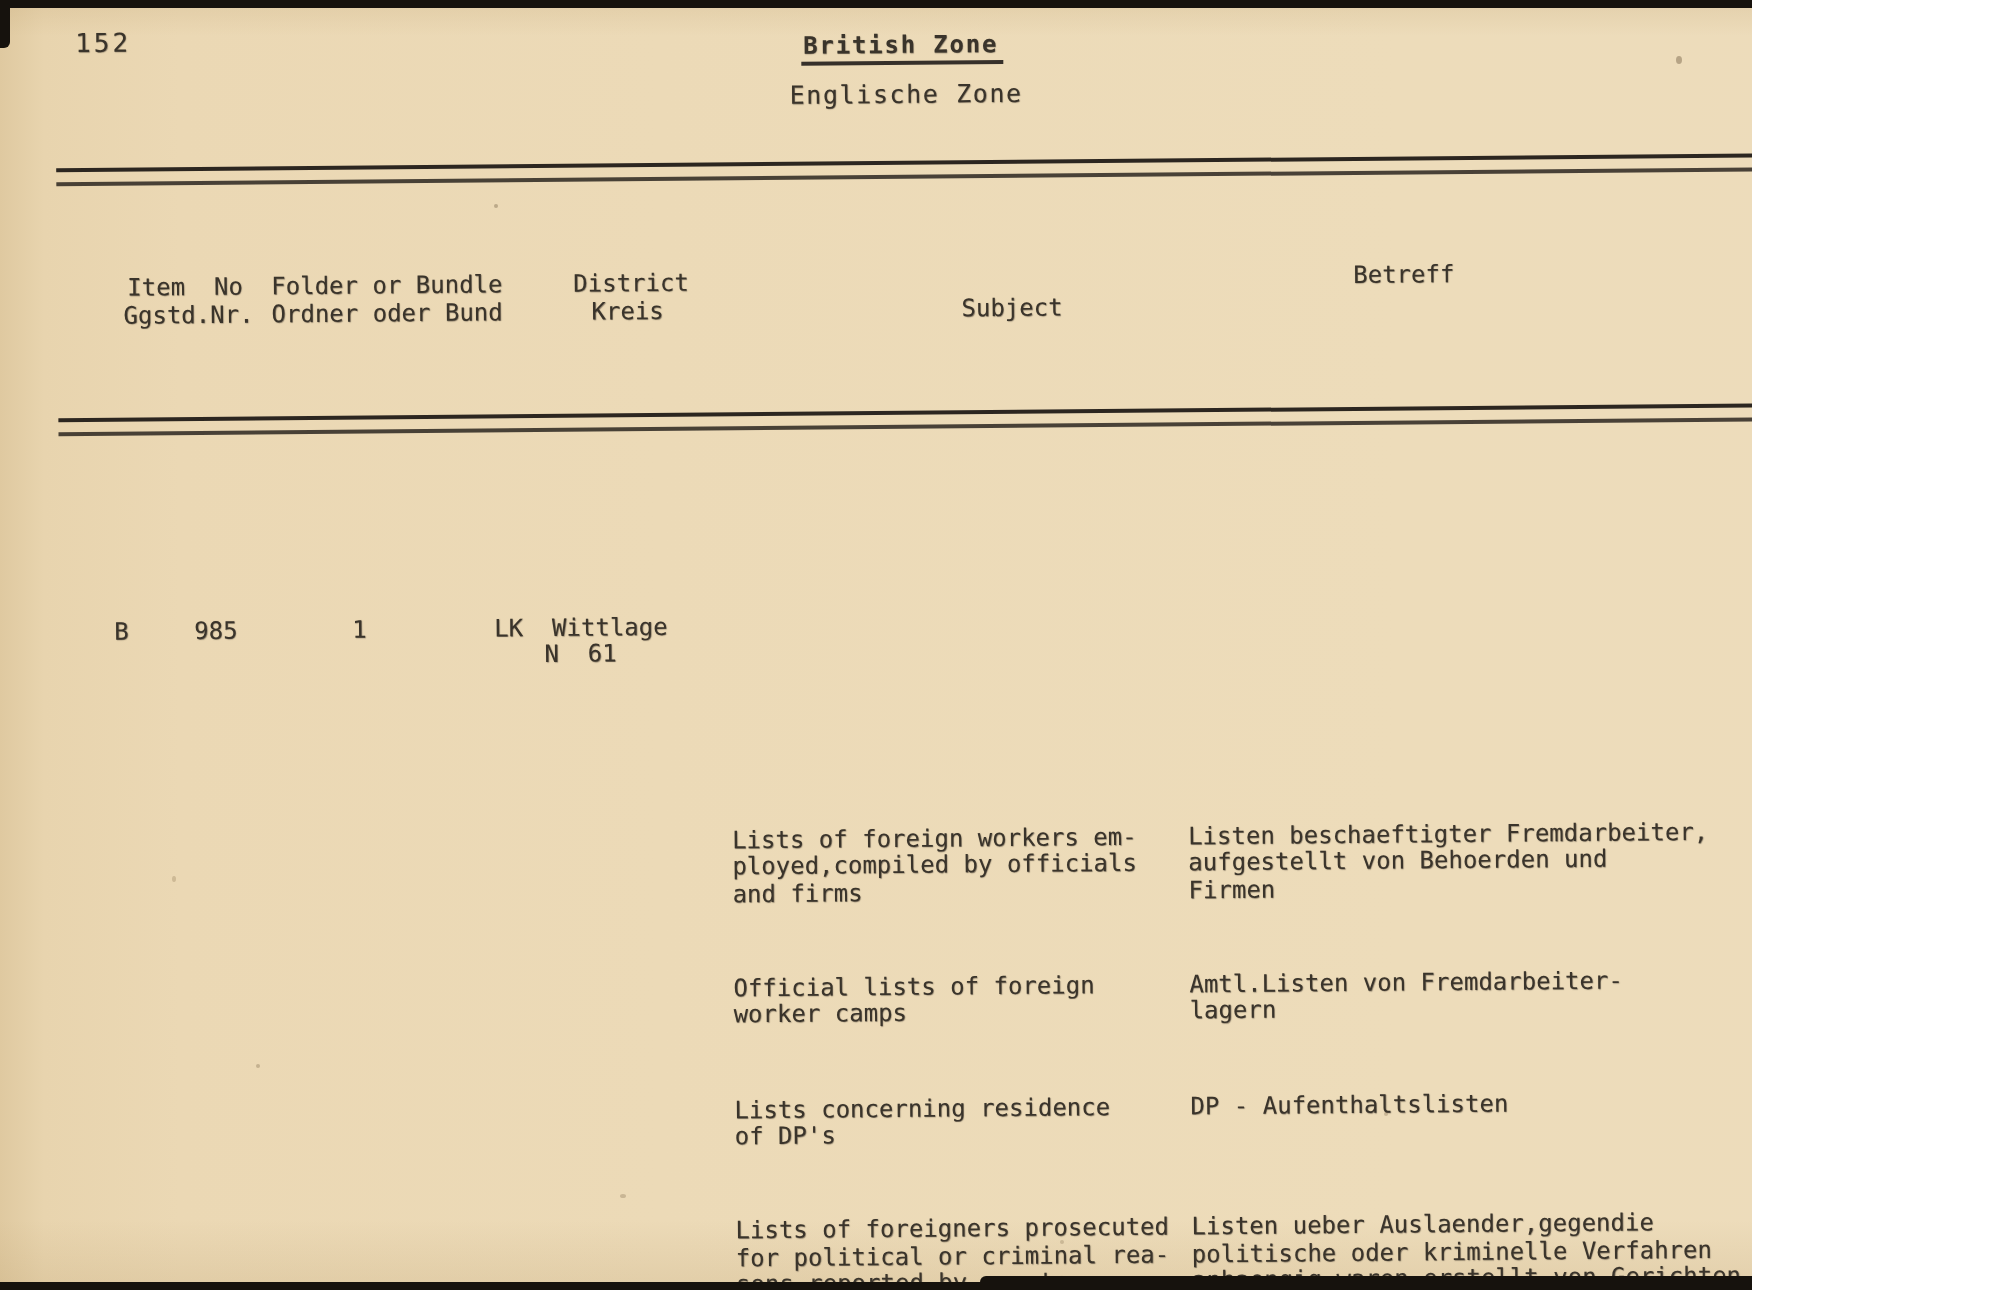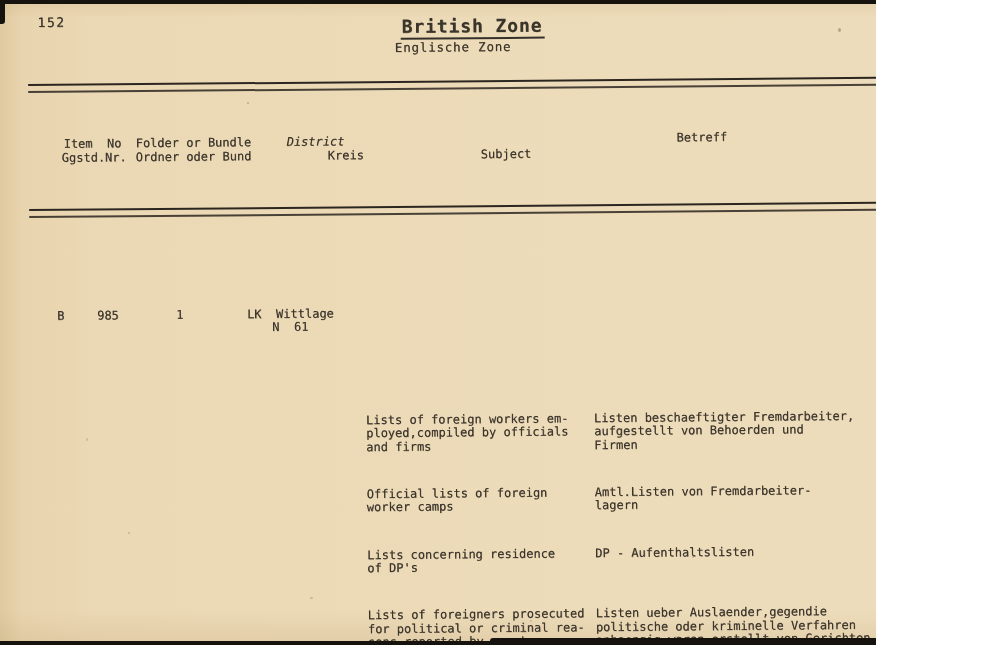--- a/index.html
+++ b/index.html
@@ -27,31 +27,31 @@
   
   .content{
     position:absolute;inset:0;
     transform:rotate(-0.5deg);
     transform-origin:500px 300px;
     text-shadow:0.3px 0.3px 0.5px rgba(56,48,38,0.55);
     white-space:pre-wrap;
   }
   .pagenum{position:absolute;left:40px;top:11px;font-size:13px;letter-spacing:1.5px;}
   .title{
-    position:absolute;left:403px;top:15px;font-size:18px;font-weight:bold;
+    position:absolute;left:403px;top:15px;font-size:12px;font-weight:bold;
     letter-spacing:0.9px;border-bottom:2px solid #36302a;padding:0 2px 1px 1px;
   }
   .subtitle{position:absolute;left:397px;top:39px;font-size:12.5px;letter-spacing:0.8px;}
   .ztable{position:absolute;left:30px;top:53px;width:917px;font-size:12px;line-height:13.4px;}
   .rule{height:5px;border-top:2px solid #2c2620;border-bottom:2px solid rgba(44,38,32,0.85);}
   .thead{position:relative;height:36px;}
   .thead span{position:absolute;display:block;}
   .h-item1{left:35px;top:5px;}   .h-item2{left:33px;top:19px;}
   .h-fold1{left:107px;top:5px;}  .h-fold2{left:107px;top:19px;}
-  .h-dist1{left:258px;top:5px;font-style:italic;}  .h-dist2{left:267px;top:19px;margin-left:32px;}
+  .h-dist1{left:258px;top:5px;}  .h-dist2{left:267px;top:19px;}
   .h-subj{left:452px;top:19px;}  .h-betr{left:648px;top:4px;}
   .tbody{padding-top:11px;}
   .trow{position:relative;}
   .cell{position:absolute;top:0;display:block;}
   .c-series{left:27px;}
   .c-item{left:67px;}
   .c-folder{left:146px;}
   .c-district{left:217px;}
   .c-district .d2{display:block;padding-left:25px;}
   .entries{margin-left:335px;}

